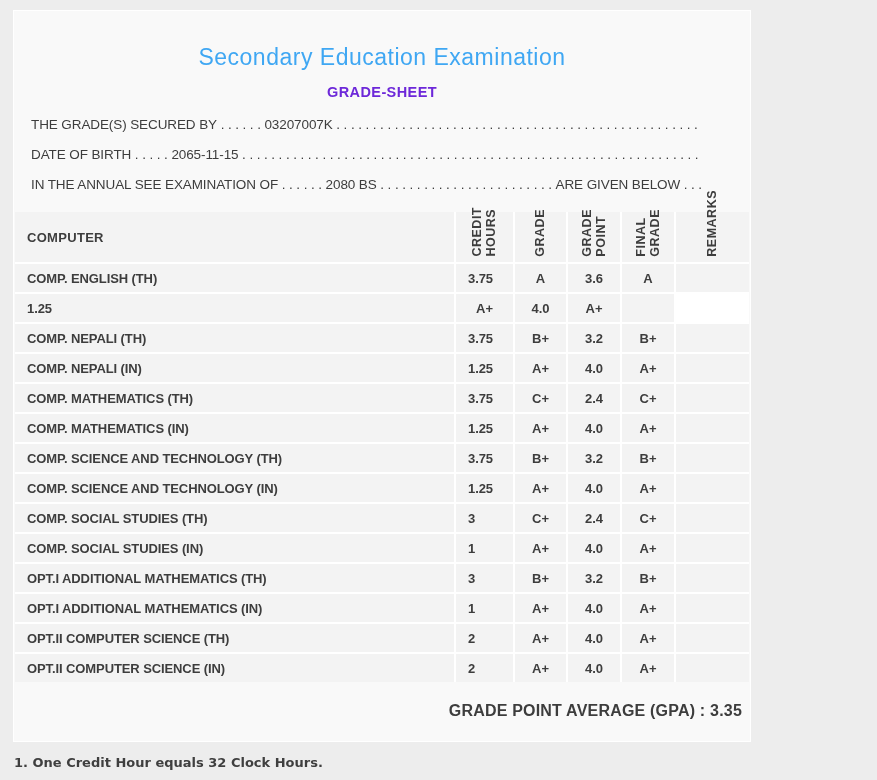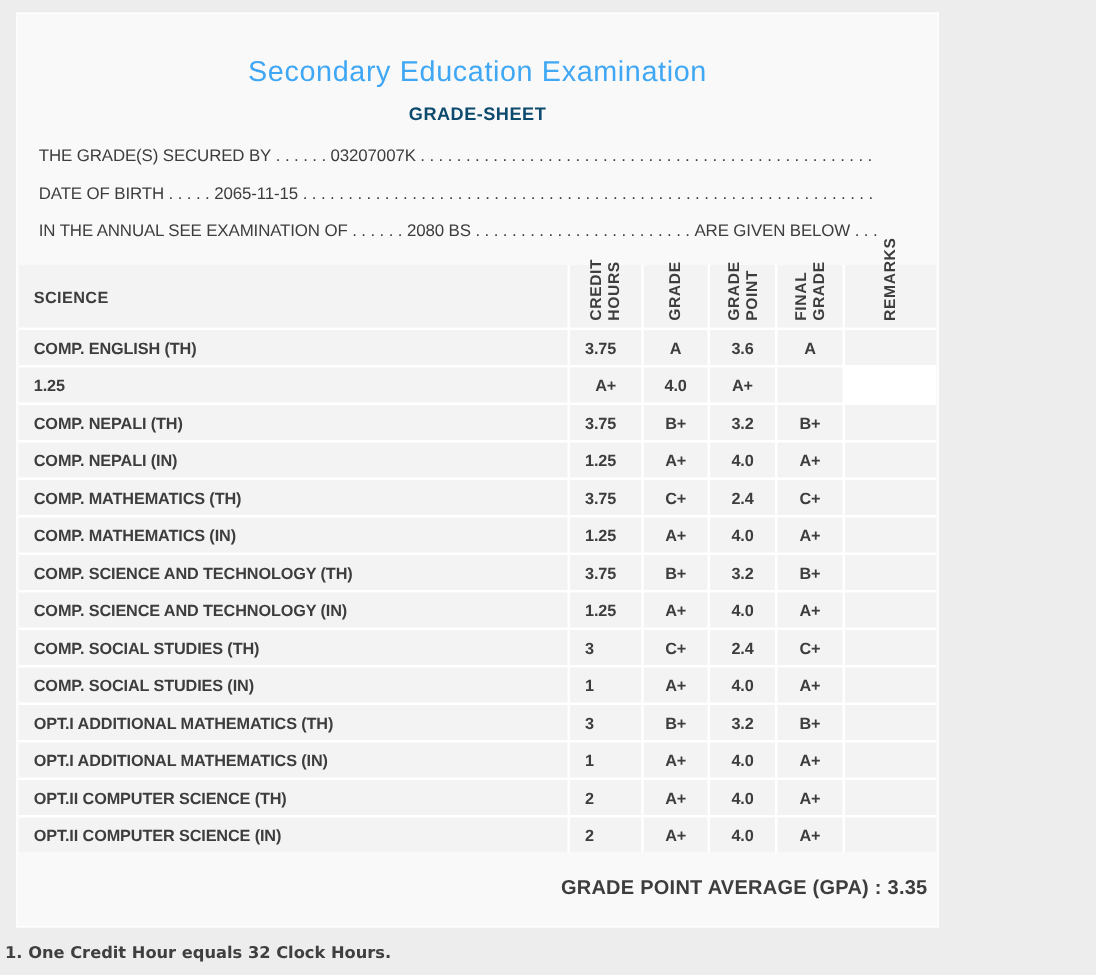--- a/index.html
+++ b/index.html
@@ -25,21 +25,21 @@
     font-weight: 400;
     color: #3fa7f3;
     letter-spacing: 0.5px;
   }
   .page-subtitle {
     margin-top: 13px;
     text-align: center;
     font-size: 14.5px;
     font-weight: 700;
     letter-spacing: 0.4px;
-    color: #0c4a6e;
+    color: #6d28d9;
   }
   .info-lines { margin: 9px 48px 0 17px; }
   .iline {
     display: flex;
     align-items: center;
     height: 30px;
     font-size: 13.5px;
     font-weight: 400;
     font-stretch: condensed;
     letter-spacing: -0.1px;
@@ -90,21 +90,21 @@
   .gpa-line {
     margin: 20px 8px 0 0;
     text-align: right;
     font-size: 16px;
     font-weight: 700;
     font-stretch: condensed;
     letter-spacing: 0.2px;
   }
   .footnote {
     position: absolute;
-    left: 4px; top: 755px;
+    left: 14px; top: 755px;
     font-family: "DejaVu Sans", sans-serif;
     font-size: 13px;
     font-weight: 700;
     color: #3f3f3f;
   }
 </style>
 </head>
 <body>
 
 <div class="panel">
@@ -119,21 +119,21 @@
     <div class="iline">
       <span class="pre">DATE OF BIRTH</span><span class="pre"> . . . . . </span><span class="pre">2065-11-15</span><span class="fill"> . . . . . . . . . . . . . . . . . . . . . . . . . . . . . . . . . . . . . . . . . . . . . . . . . . . . . . . . . . . . . . . . . . . . . . . . . . . . . . . .</span>
     </div>
     <div class="iline">
       <span class="pre">IN THE ANNUAL SEE EXAMINATION OF</span><span class="pre"> . . . . . . </span><span class="pre">2080 BS</span><span class="fill"> . . . . . . . . . . . . . . . . . . . . . . . . . . . . . . . . . . . . . . . . . . . . . . . . . . . . . . . . . . . . . . . . . . . . . . . . . . . . . . . .</span><span class="pre"> ARE GIVEN BELOW</span><span class="pre"> . . .</span>
     </div>
   </div>
 
   <div class="grade-table">
     <div class="trow">
-      <div class="hcell subject-h">SCIENCE</div>
+      <div class="hcell subject-h">COMPUTER</div>
       <div class="hcell">
           <span class="vlabel">CREDIT
 HOURS</span>
         </div>
       <div class="hcell">
           <span class="vlabel">GRADE</span>
         </div>
       <div class="hcell">
           <span class="vlabel">GRADE
 POINT</span>

